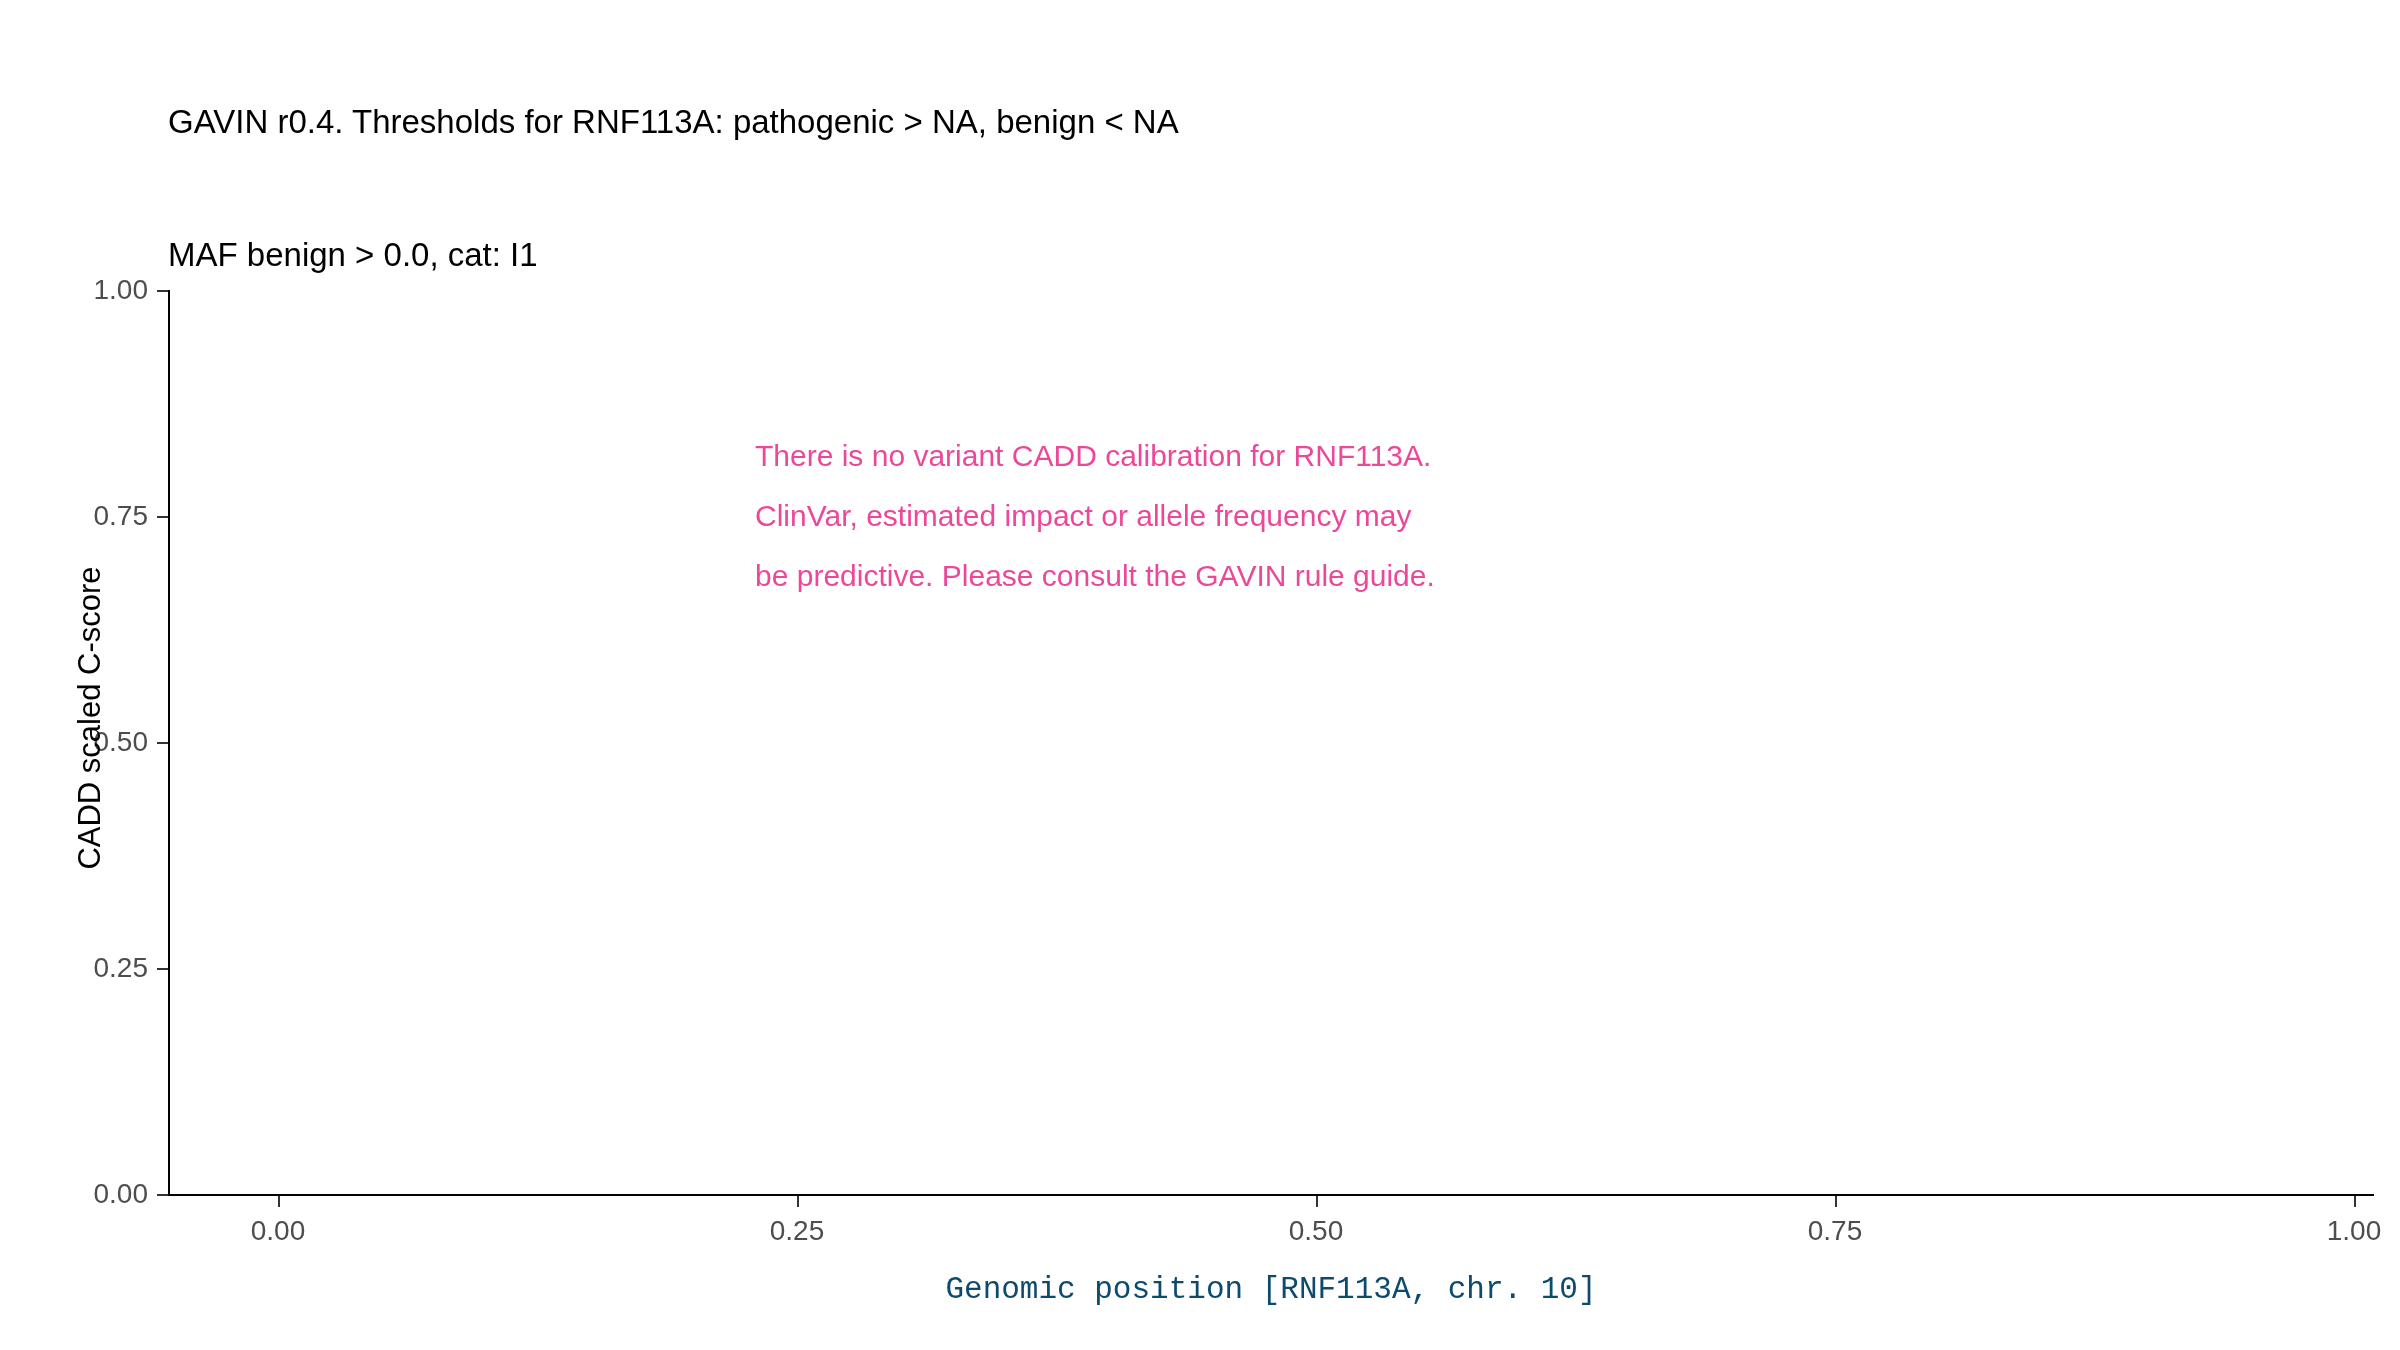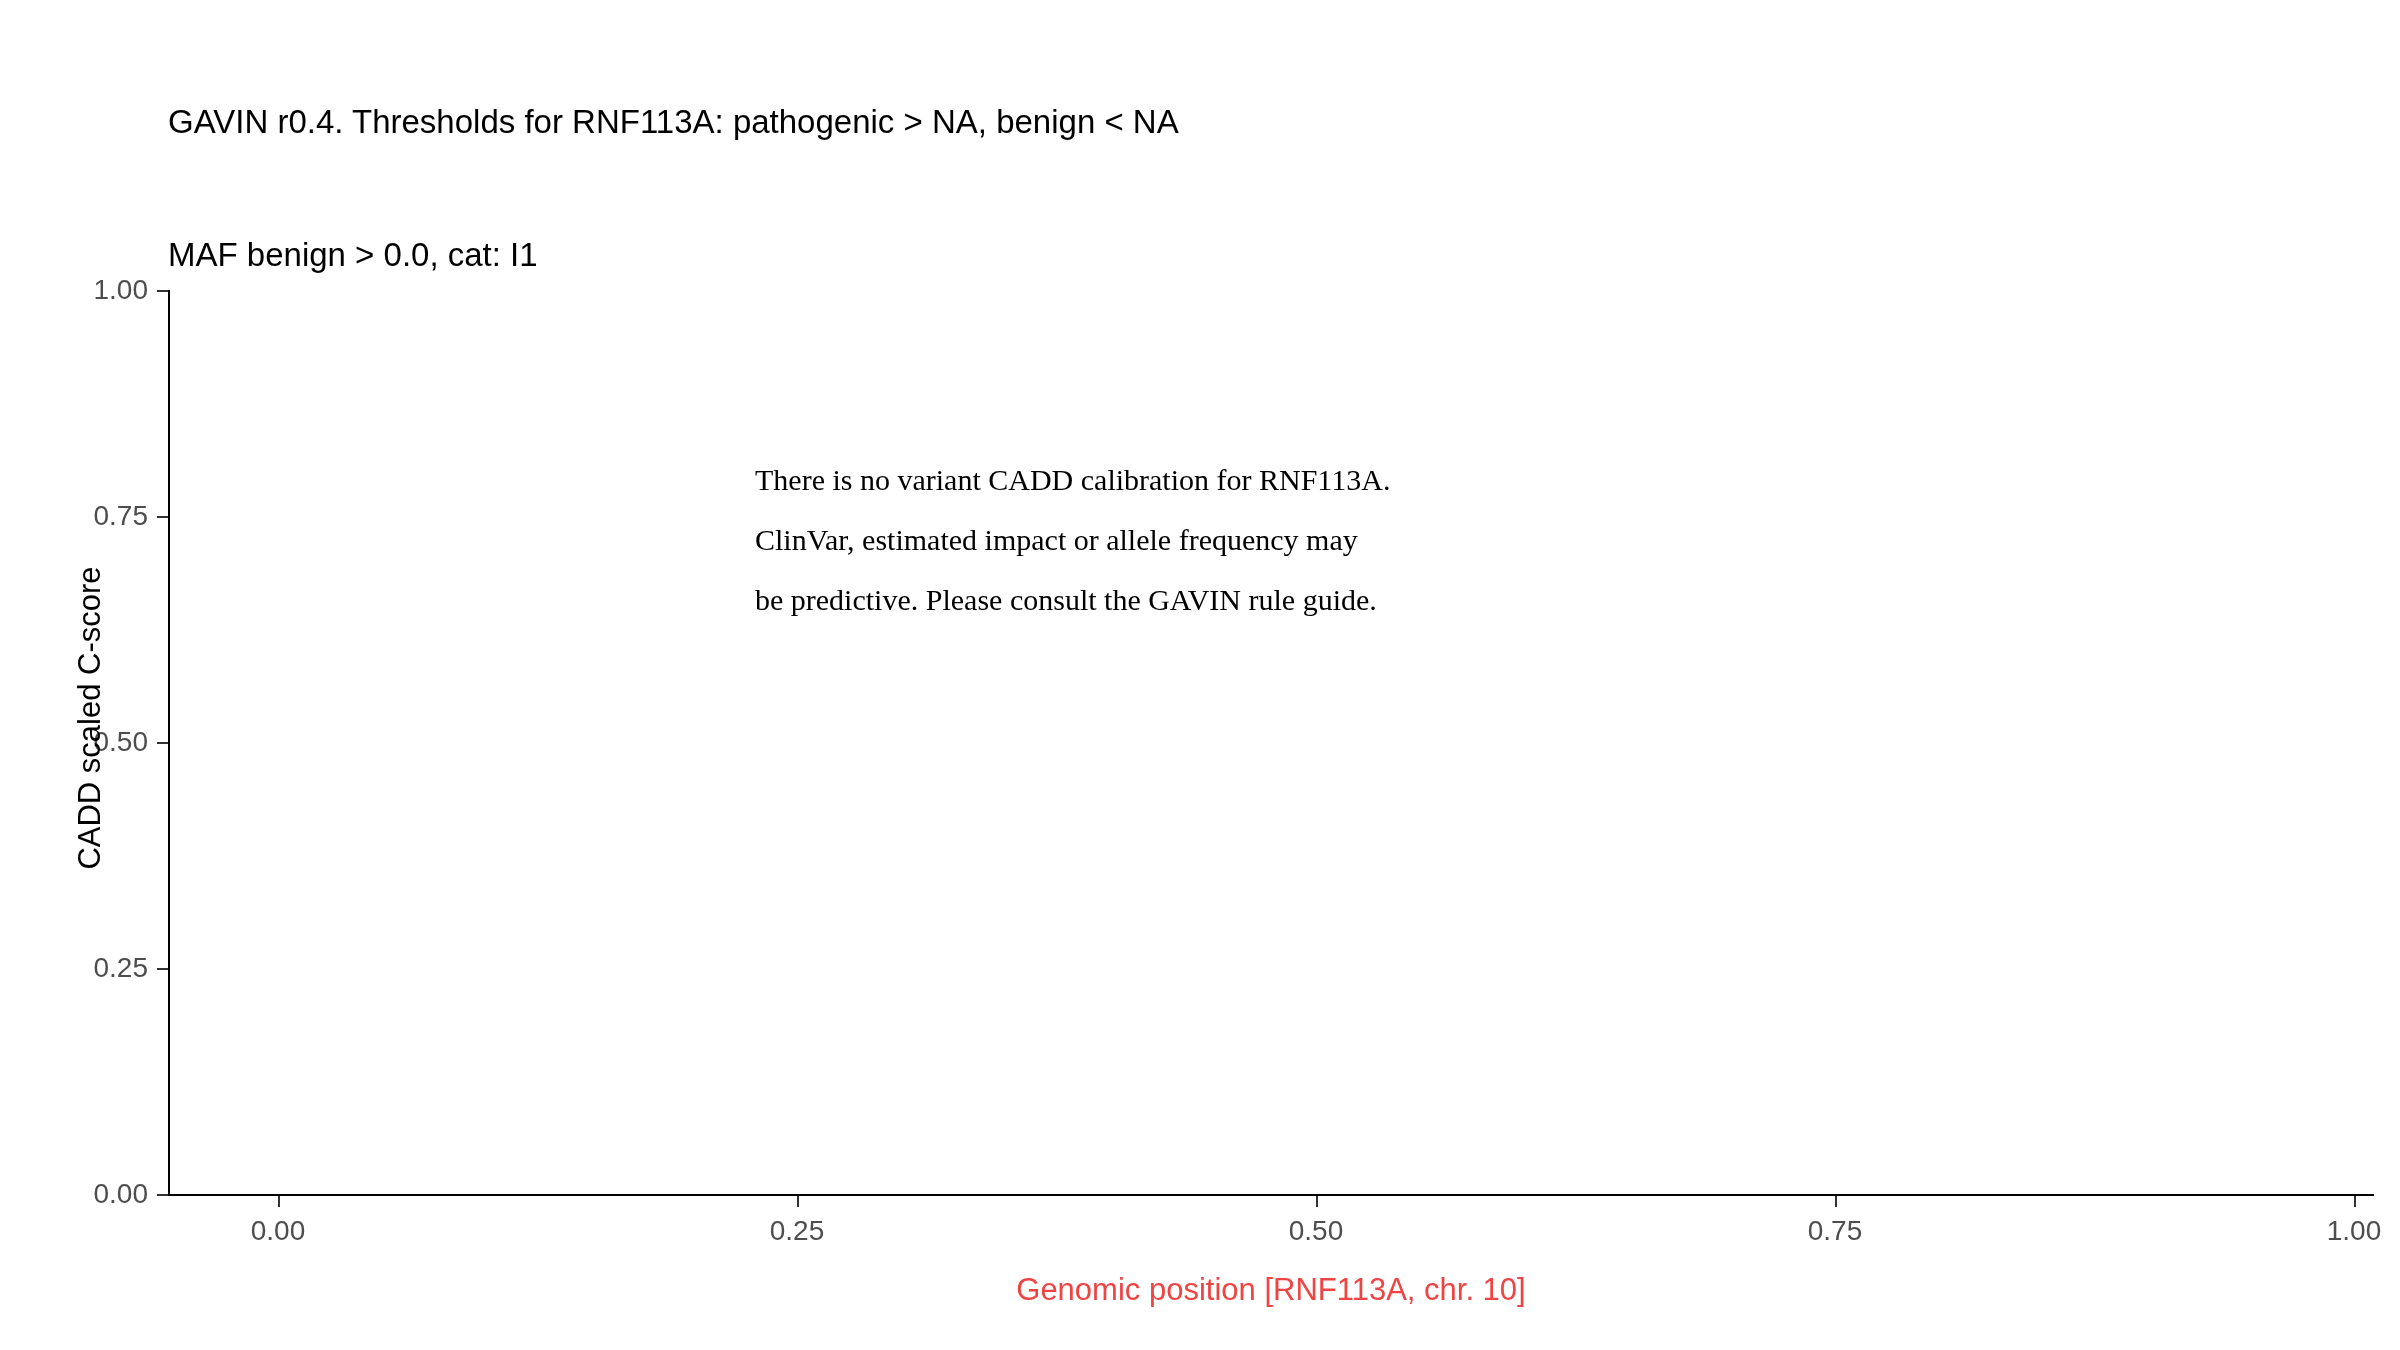--- a/index.html
+++ b/index.html
@@ -63,26 +63,25 @@
     top: 1194px;
     width: 2206px;
     height: 2px;
     background: #000000;
   }
 
   
   #panel-annotation {
     position: absolute;
     left: 755px;
-    top: 450px;
+    top: 426px;
     width: 1200px;
     font-size: 30px;
     line-height: 2.0;
-    color: #000000;
-    font-family: Liberation Serif, serif;
+    color: #ec4899;
   }
   #panel-annotation .aline {
     display: block;
   }
 
   
   .y-tick-label {
     position: absolute;
     right: 0;
     transform: translateY(-50%);
@@ -135,22 +134,23 @@
     height: 11px;
     background: #333333;
   }
   #x-axis-title {
     position: absolute;
     left: 168px;
     top: 1272px;
     width: 2206px;
     text-align: center;
     font-size: 31px;
-    color: #ef4444;
-    white-space: nowrap;
+    color: #0c4a6e;
+    white-space: nowrap;
+    font-family: Liberation Mono, monospace;
   }
 </style>
 </head>
 <body>
 
 <div id="plot-root">
 
   <div id="chart-title">
     <span class="tline">GAVIN r0.4. Thresholds for RNF113A: pathogenic &gt; NA, benign &lt; NA</span>
     <span class="tline">MAF benign &gt; 0.0, cat: I1</span>

